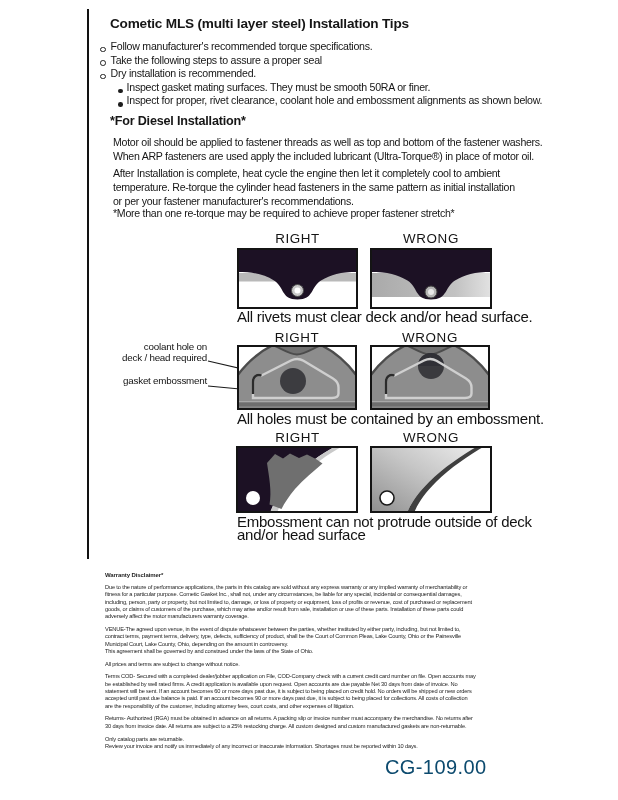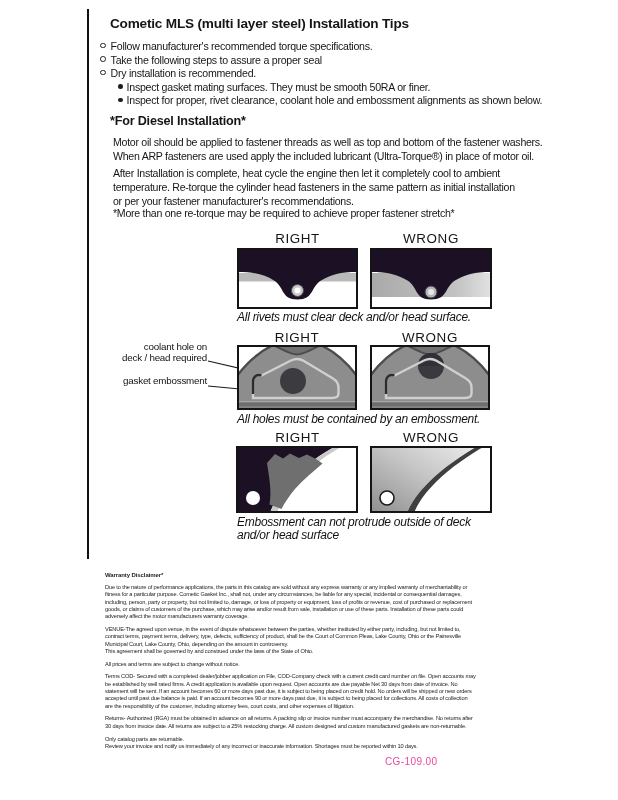--- a/index.html
+++ b/index.html
@@ -2,43 +2,43 @@
 <html><head>
 <meta charset="utf-8">
 <style>
   html,body{margin:0;padding:0;background:#fff;}
   .page{position:relative;width:618px;height:800px;background:#ffffff;overflow:hidden;
         font-family:"Liberation Sans", sans-serif;color:#161616;}
   .left-rule{position:absolute;left:87px;top:9px;width:1.6px;height:550px;background:#121212;}
   .title{position:absolute;left:110px;top:16px;margin:0;font-size:13.6px;font-weight:bold;
          letter-spacing:-0.2px;white-space:nowrap;}
   .bullets{position:absolute;left:100px;top:40px;width:470px;}
-  .b{display:flex;align-items:center;font-size:10.6px;letter-spacing:-0.26px;line-height:13.6px;white-space:nowrap;}
+  .b{display:flex;align-items:flex-end;font-size:10.6px;letter-spacing:-0.26px;line-height:13.6px;white-space:nowrap;}
   .b .m-open{flex:0 0 auto;width:3.6px;height:3.6px;border:1.1px solid #222;border-radius:50%;
              margin-right:5px;position:relative;top:-1.5px;}
   .b.sub{margin-left:18px;}
   .b .m-dot{flex:0 0 auto;width:4.6px;height:4.6px;background:#1d1d1d;border-radius:50%;
             margin-right:4px;position:relative;top:-1px;}
   .diesel-h{position:absolute;left:110px;top:114px;margin:0;font-size:12.6px;font-weight:bold;letter-spacing:-0.2px;}
   .body{position:absolute;left:111px;margin:2px;width:450px;font-size:10.6px;letter-spacing:-0.28px;
         line-height:13.8px;white-space:pre-line;}
   .p1{top:134px;}
   .p2{top:165px;}
   .p3{top:205px;}
   .dlabel{position:absolute;width:121px;text-align:center;font-size:13.4px;letter-spacing:0.6px;color:#141414;}
   .dbox{position:absolute;}
   .dbox svg{display:block;}
-  .dcaption{position:absolute;font-size:12px;letter-spacing:-0.26px;line-height:12.6px;white-space:pre-line;color:#121212;font-style:italic;}
+  .dcaption{position:absolute;font-size:15px;letter-spacing:-0.26px;line-height:12.6px;white-space:pre-line;color:#121212;}
   .ann{position:absolute;left:110px;width:97px;text-align:right;font-size:9.8px;letter-spacing:-0.22px;
        line-height:11px;white-space:pre-line;color:#121212;}
   .leader{position:absolute;left:205px;top:355px;}
   .warranty{position:absolute;left:105px;top:572px;width:420px;color:#1e1e1e;}
   .wh{font-size:6px;font-weight:bold;margin:0 0 6px 0;letter-spacing:-0.1px;}
   .wp{font-size:5.7px;letter-spacing:-0.16px;line-height:7.3px;margin:0 0 5.5px 0;white-space:pre-line;}
-  .footer-code{position:absolute;left:385px;top:756px;font-size:10px;letter-spacing:0.4px;color:#ec4899;}
+  .footer-code{position:absolute;left:385px;top:756px;font-size:20px;letter-spacing:0.4px;color:#0c4a6e;}
 </style>
 </head>
 <body>
 
 <div class="page">
 
   <div class="left-rule"></div>
 
   <h1 class="title">Cometic MLS (multi layer steel) Installation Tips</h1>
 

